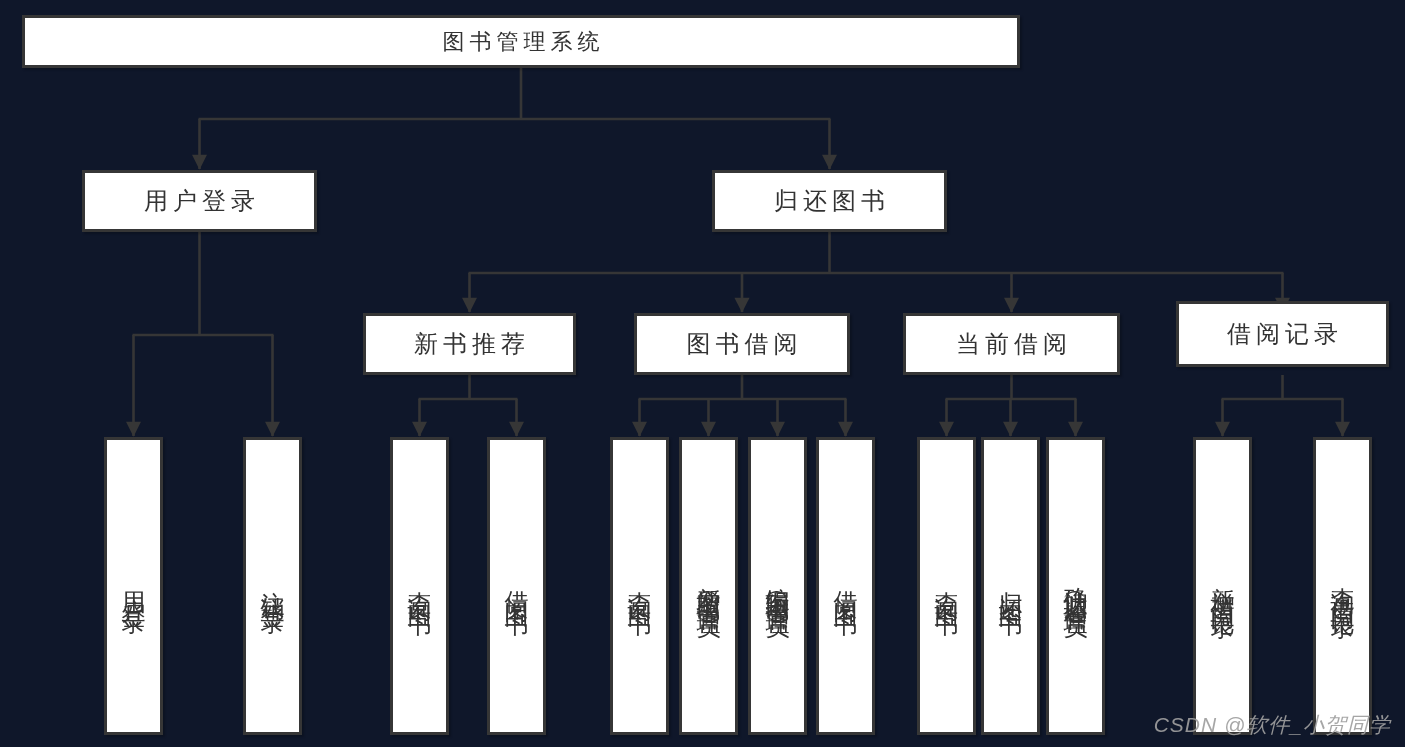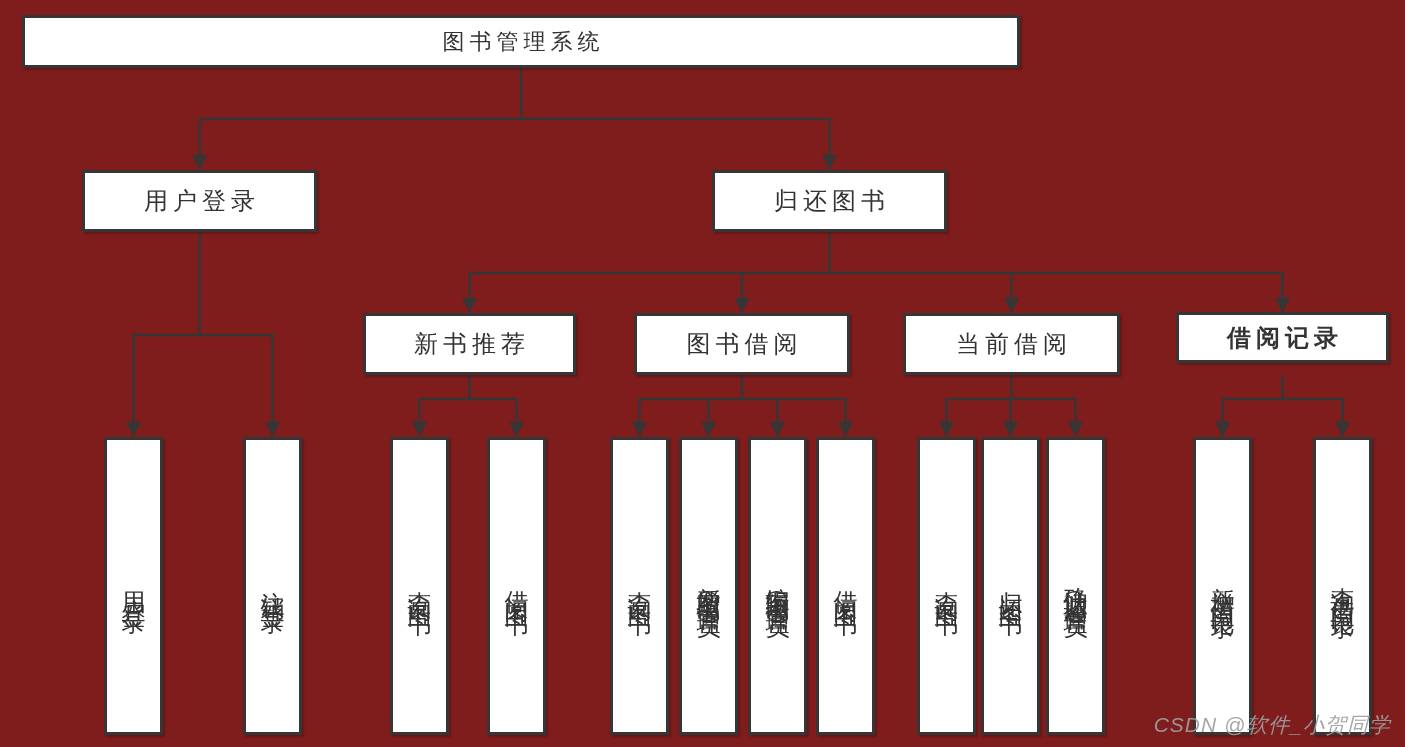--- a/index.html
+++ b/index.html
@@ -1,19 +1,19 @@
 <!DOCTYPE html>
 <html><head>
 <meta charset="utf-8">
 <style>
   html,body{margin:0;padding:0;background:#ffffff;}
   #stage{
     position:relative;
     width:1405px;height:747px;
-    background:#7f1d1d;
+    background:#0f172a;
     font-family:"Liberation Sans","DejaVu Sans",sans-serif;
     color:#333333;
     overflow:hidden;
   }
   #connector-svg{position:absolute;left:0;top:0;z-index:1;}
   .hbox{
     position:absolute;
     box-sizing:border-box;
     border:3px solid #363636;
     background:#ffffff;
@@ -101,21 +101,21 @@
   </svg>
 
   <div class="hbox root" style="left:22px;top:15px;width:998px;height:53px;">图书管理系统</div>
 
   <div class="hbox" style="left:82px;top:170px;width:235px;height:62px;">用户登录</div>
   <div class="hbox" style="left:712px;top:170px;width:235px;height:62px;">归还图书</div>
 
   <div class="hbox" style="left:634px;top:313px;width:216px;height:62px;">图书借阅</div>
   <div class="hbox" style="left:363px;top:313px;width:213px;height:62px;">新书推荐</div>
   <div class="hbox" style="left:903px;top:313px;width:217px;height:62px;">当前借阅</div>
-  <div class="hbox" style="left:1176px;top:312px;width:213px;height:51px;font-weight:bold;">借阅记录</div>
+  <div class="hbox" style="left:1176px;top:301px;width:213px;height:66px;">借阅记录</div>
 
   <div class="vbox" style="left:104px;top:437px;width:59px;height:298px;">用户登录</div>
   <div class="vbox" style="left:243px;top:437px;width:59px;height:298px;">注销登录</div>
 
   <div class="vbox" style="left:390px;top:437px;width:59px;height:298px;">查询图书</div>
   <div class="vbox" style="left:487px;top:437px;width:59px;height:298px;">借阅图书</div>
 
   <div class="vbox" style="left:610px;top:437px;width:59px;height:298px;">查询图书</div>
   <div class="vbox" style="left:679px;top:437px;width:59px;height:298px;letter-spacing:4px;">新增图书（管理员）</div>
   <div class="vbox" style="left:748px;top:437px;width:59px;height:298px;letter-spacing:4px;">编辑图书（管理员）</div>

